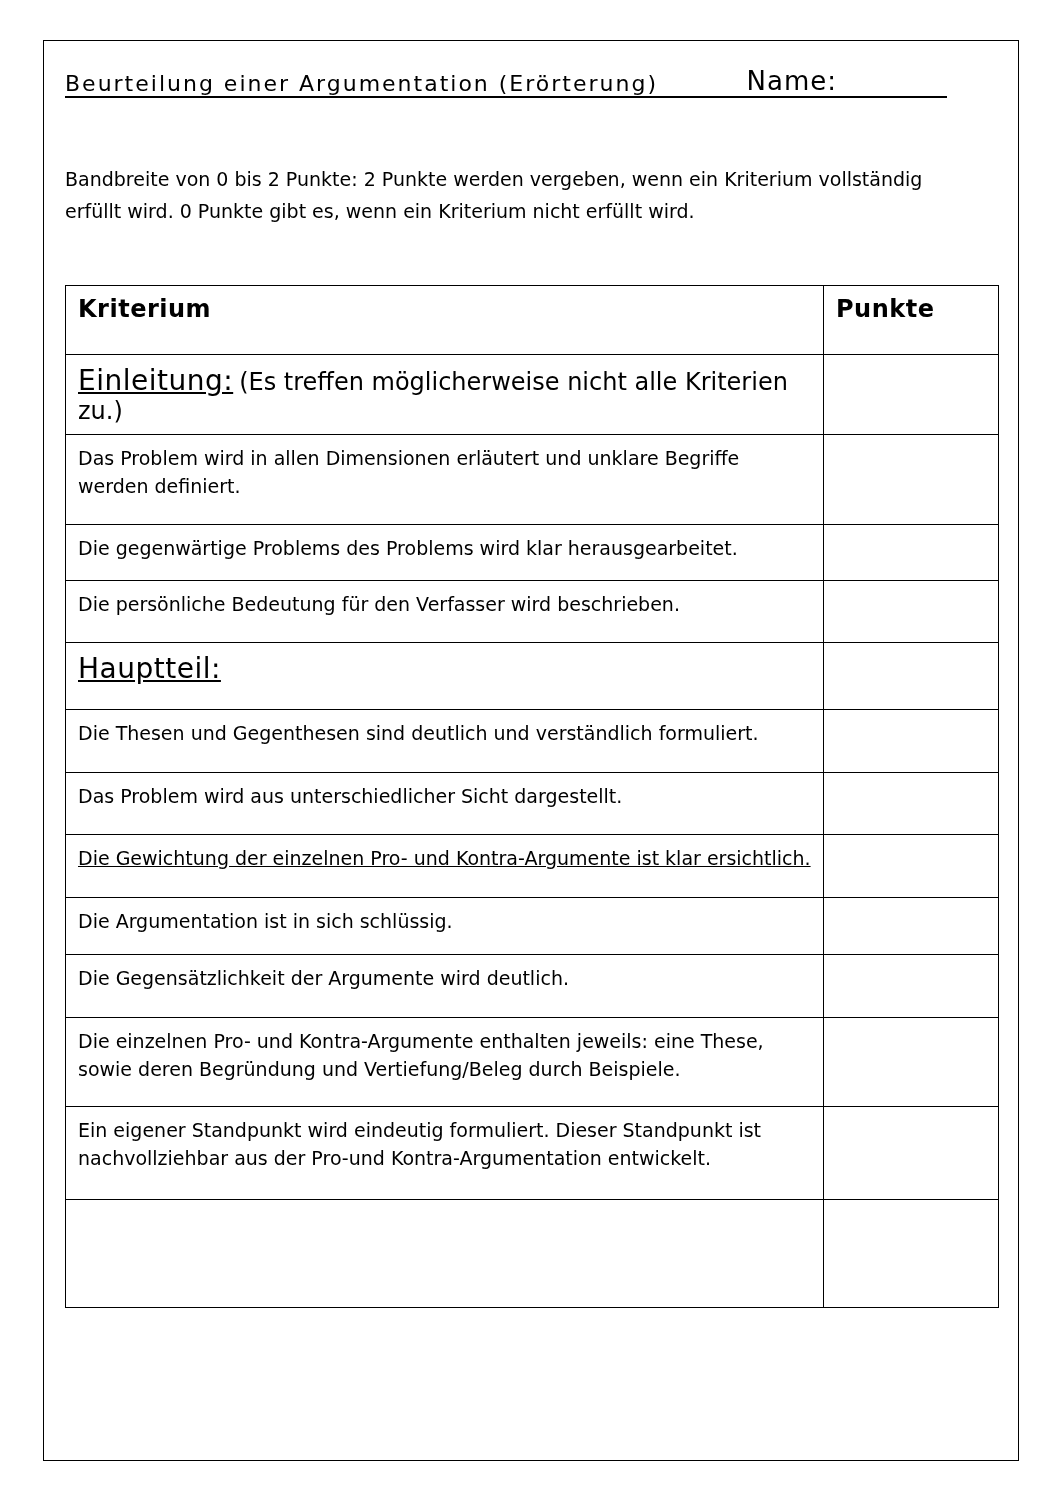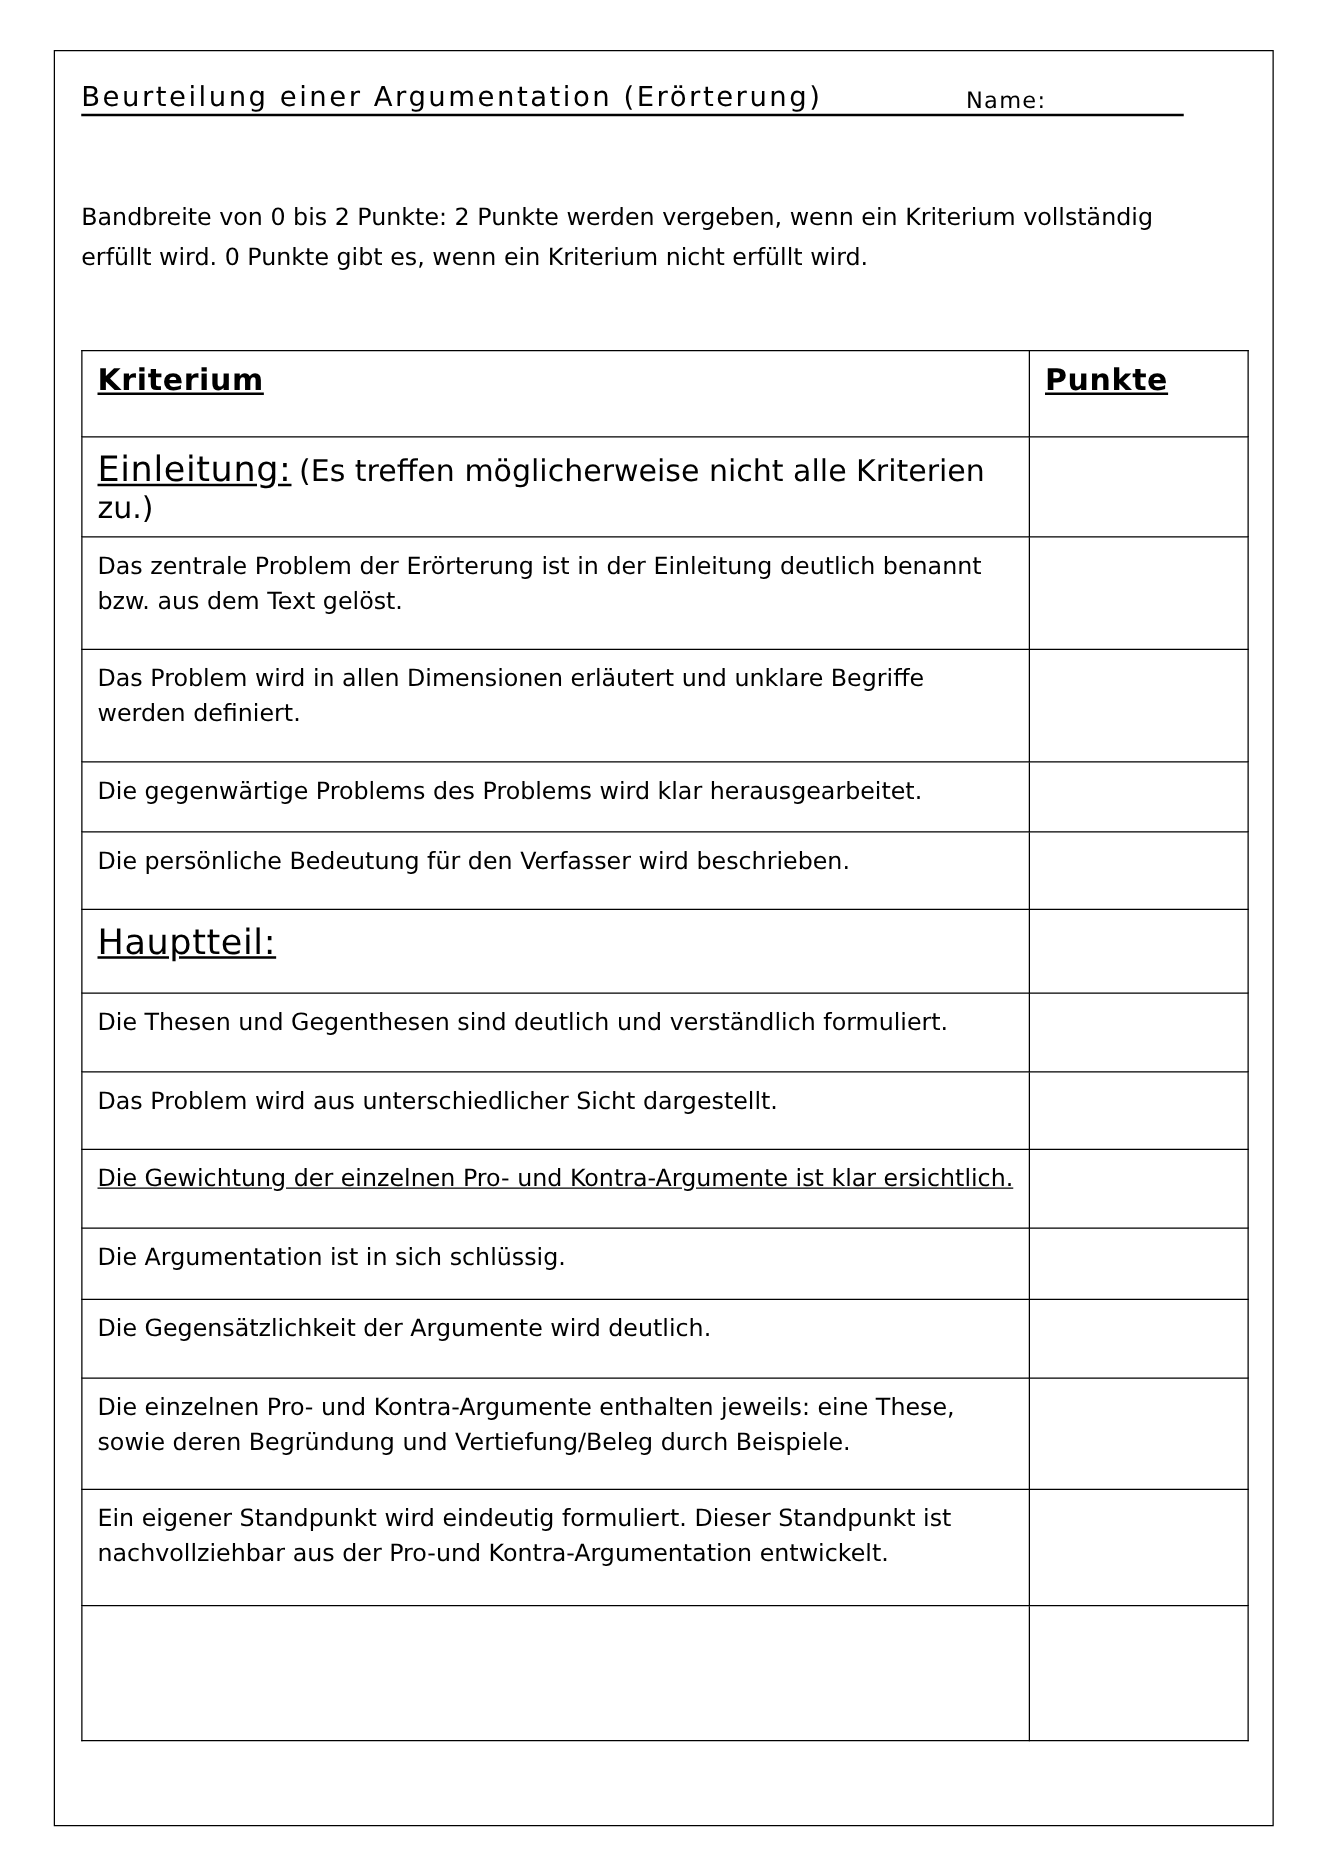--- a/index.html
+++ b/index.html
@@ -19,21 +19,21 @@
     display:flex; align-items:flex-end;
     width:882px;
     border-bottom:2px solid #000;
     padding-bottom:0;
   }
   .doc-title {
     font-size:22px; letter-spacing:2px; font-weight:500;
     white-space:nowrap;
   }
   .name-label {
-    font-size:18px; letter-spacing:1px;
+    font-size:26px; letter-spacing:1px;
     margin-left:auto; margin-right:110px; white-space:nowrap;
   }
   .intro {
     margin-top:66px;
     font-size:19px; line-height:1.68;
     width:905px;
   }
   table.rubric {
     margin-top:57px;
     border-collapse:collapse;
@@ -43,21 +43,21 @@
   table.rubric td, table.rubric th {
     border:1.5px solid #000;
     vertical-align:top;
     text-align:left;
     padding:9px 12px;
     font-weight:normal;
   }
   col.c-crit { width:758px; }
   col.c-pts  { width:175px; }
   .hdr-text {
-    font-size:24px; font-weight:bold; text-decoration:underline;
+    font-size:24px; font-weight:bold; 
     letter-spacing:0.5px;
   }
   .section-label {
     font-size:28px; font-weight:normal; text-decoration:underline;
     letter-spacing:0.5px;
   }
   .section-note {
     font-size:24px; margin-left:6px;
   }
   .item-text {
@@ -110,26 +110,20 @@
       </td>
     </tr>
 
     <tr class="rh-0">
       <td>
         <span class="section-label">Einleitung:</span><span class="section-note">(Es treffen möglicherweise nicht alle Kriterien zu.)</span>
       </td>
       <td></td>
     </tr>
 
-    <tr class="rh-1">
-      <td>
-        <span class="item-text">Das zentrale Problem der Erörterung ist in der Einleitung deutlich benannt bzw. aus dem Text gelöst.</span>
-      </td>
-      <td></td>
-    </tr>
 
     <tr class="rh-2">
       <td>
         <span class="item-text">Das Problem wird in allen Dimensionen erläutert und unklare Begriffe werden definiert.</span>
       </td>
       <td></td>
     </tr>
 
     <tr class="rh-3">
       <td>

